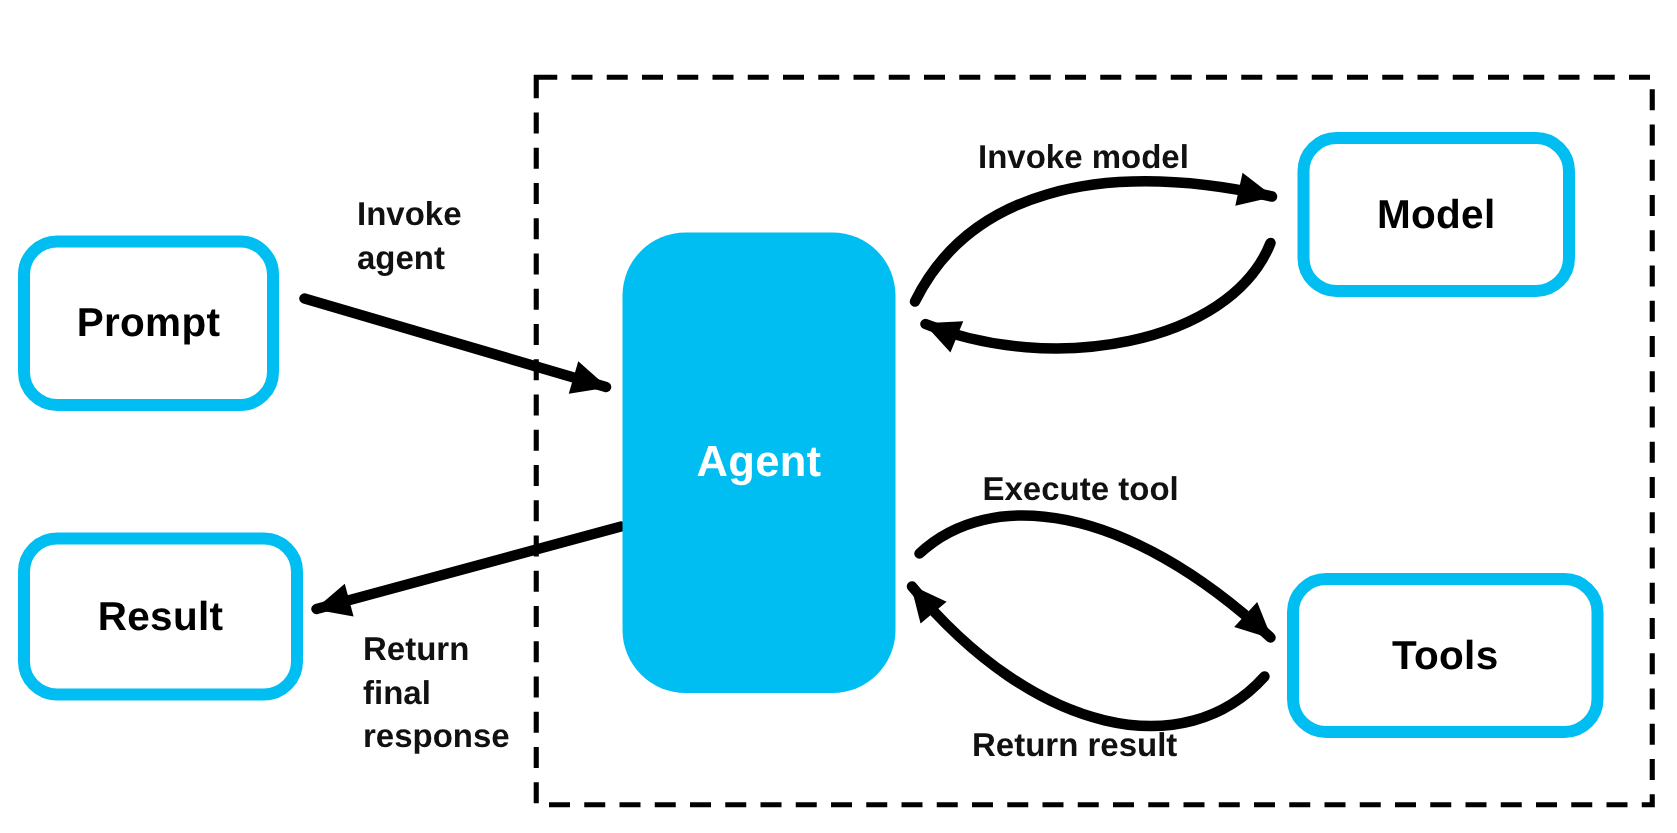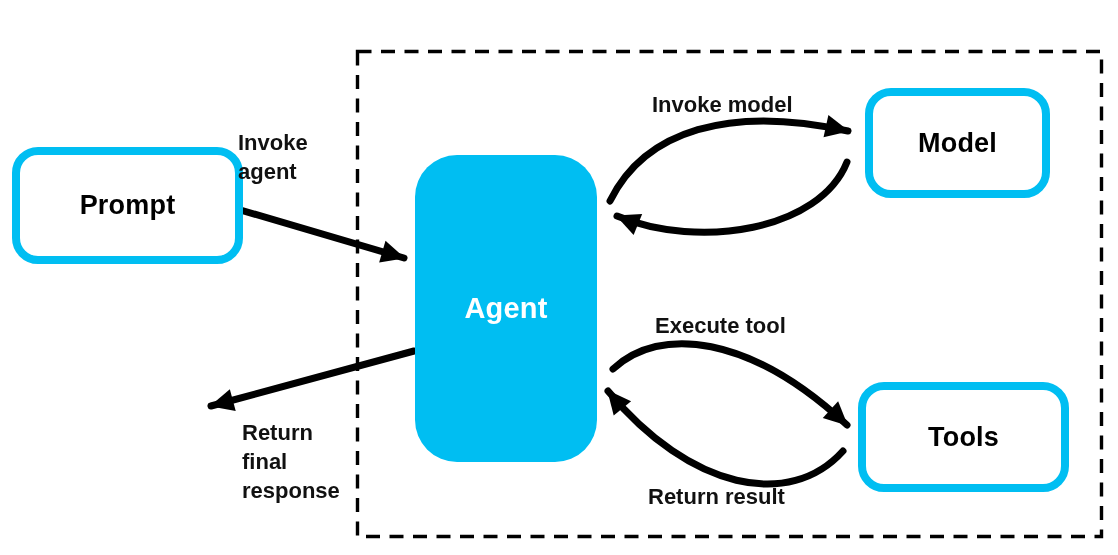--- a/index.html
+++ b/index.html
@@ -31,21 +31,21 @@
     border:8px solid var(--accent);
     border-radius:26px;
     display:flex;
     align-items:center;
     justify-content:center;
     font-weight:bold;
     font-size:27px;
     color:var(--ink);
     letter-spacing:0.2px;
   }
-  .node-prompt{left:12px;top:147px;width:231px;height:117px;}
+  .node-prompt{left:12px;top:157px;width:174px;height:117px;}
   .node-result{left:12px;top:355px;width:190px;height:112px;}
   .node-model{left:865px;top:88px;width:185px;height:110px;}
   .node-tools{left:858px;top:382px;width:211px;height:110px;}
   .node-agent{
     position:absolute;
     left:415px;top:155px;width:182px;height:307px;
     background:var(--accent);
     border-radius:42px;
     display:flex;align-items:center;justify-content:center;
     font-weight:bold;font-size:29px;color:#ffffff;
@@ -91,20 +91,21 @@
 
     <path d="M 610 201 C 645 130 730 105 848 131" fill="none" stroke="#000" stroke-width="7" stroke-linecap="round" marker-end="url(#ah)"></path>
     <path d="M 847 162 C 820 230 700 250 617 216" fill="none" stroke="#000" stroke-width="7" stroke-linecap="round" marker-end="url(#ah)"></path>
 
     <path d="M 613 369 C 660 325 750 335 847 425" fill="none" stroke="#000" stroke-width="7" stroke-linecap="round" marker-end="url(#ah)"></path>
     <path d="M 843 451 C 790 510 690 490 608 391" fill="none" stroke="#000" stroke-width="7" stroke-linecap="round" marker-end="url(#ah)"></path>
   </svg>
 
 
   <div class="node node-prompt">Prompt</div>
+  <div class="node node-result">Result</div>
   <div class="node-agent">Agent</div>
   <div class="node node-model">Model</div>
   <div class="node node-tools">Tools</div>
 
   <div class="edge-label lbl-invoke-agent">Invoke
 agent</div>
   <div class="edge-label lbl-return-final">Return
 final
 response</div>
   <div class="edge-label lbl-invoke-model">Invoke model</div>

